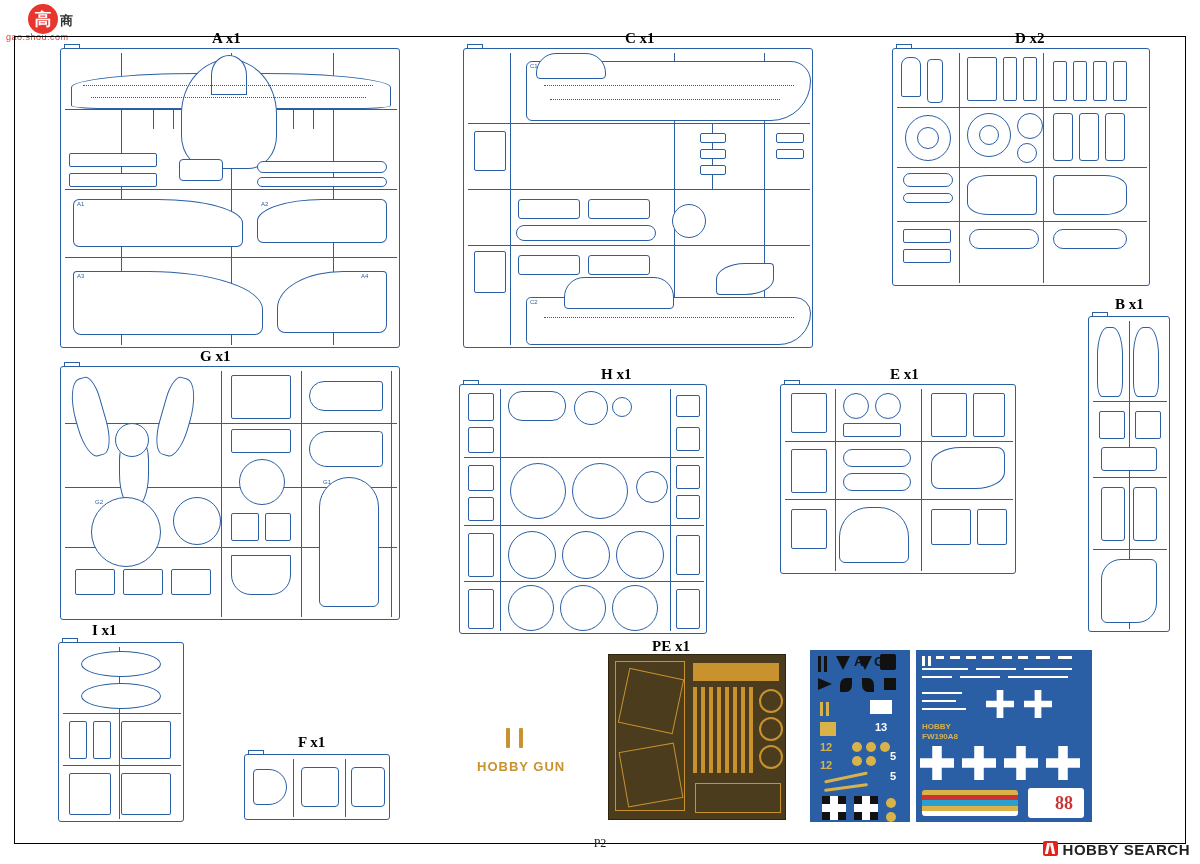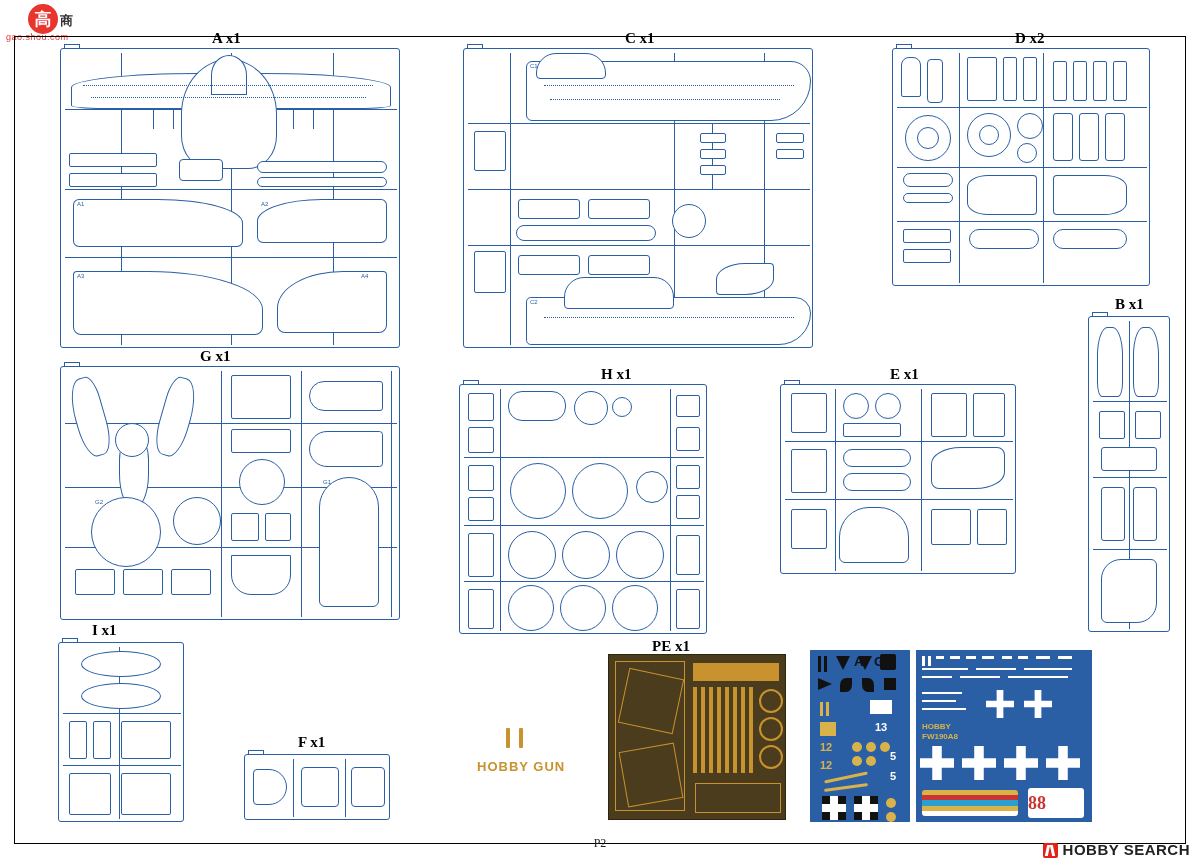--- a/index.html
+++ b/index.html
@@ -27,21 +27,21 @@
 
   .decal{position:absolute;box-sizing:border-box;}
   .dk{position:absolute;background:#111;}
   .dw{position:absolute;background:#fff;}
   .dy{position:absolute;background:#d9b24a;}
 
   .pe{position:absolute;background:#c8922f;border:1px solid #8a6018;box-sizing:border-box;}
   .metalgun{position:absolute;font-size:13px;font-weight:bold;color:#c8922f;letter-spacing:1px;font-family:"Liberation Sans",sans-serif;}
   .gunbar{position:absolute;background:#c8922f;width:4px;border-radius:1px;}
   .pnum{position:absolute;left:600px;top:836px;transform:translateX(-50%);font-size:12px;color:#222;font-family:"Liberation Serif",serif;}
-  .hs{position:absolute;right:10px;bottom:6px;display:flex;align-items:flex-end;gap:5px;}
+  .hs{position:absolute;right:10px;bottom:6px;display:flex;align-items:flex-start;gap:5px;}
   .hs .mk{width:15px;height:15px;background:#e2231a;border-radius:2px;position:relative;}
   .hs .mk:after{content:"";position:absolute;left:3px;top:2px;width:3px;height:11px;background:#fff;transform:skewX(-12deg);}
   .hs .mk:before{content:"";position:absolute;left:8px;top:2px;width:3px;height:11px;background:#fff;transform:skewX(12deg);}
   .hs .txt{font-size:15px;font-weight:bold;color:#222;letter-spacing:0.5px;}
   .dotline{position:absolute;border-top:1px dotted #2a5fa5;}
 </style>
 </head>
 <body>
 
 <div class="page">
@@ -409,21 +409,21 @@
     <div style="position:absolute;left:6px;top:72px;color:#d9b24a;font-size:8px;font-weight:bold;line-height:10px;white-space:pre;">HOBBY
 FW190A8</div>
 
     <div class="dw" style="left:4px;top:96px;width:34px;height:34px;clip-path:polygon(36% 0,64% 0,64% 36%,100% 36%,100% 64%,64% 64%,64% 100%,36% 100%,36% 64%,0 64%,0 36%,36% 36%);"></div>
     <div class="dw" style="left:46px;top:96px;width:34px;height:34px;clip-path:polygon(36% 0,64% 0,64% 36%,100% 36%,100% 64%,64% 64%,64% 100%,36% 100%,36% 64%,0 64%,0 36%,36% 36%);"></div>
     <div class="dw" style="left:88px;top:96px;width:34px;height:34px;clip-path:polygon(36% 0,64% 0,64% 36%,100% 36%,100% 64%,64% 64%,64% 100%,36% 100%,36% 64%,0 64%,0 36%,36% 36%);"></div>
     <div class="dw" style="left:130px;top:96px;width:34px;height:34px;clip-path:polygon(36% 0,64% 0,64% 36%,100% 36%,100% 64%,64% 64%,64% 100%,36% 100%,36% 64%,0 64%,0 36%,36% 36%);"></div>
 
     <div style="position:absolute;left:6px;top:140px;width:96px;height:26px;background:linear-gradient(180deg,#d9b24a 0 20%,#c33 20% 40%,#2aa0d0 40% 60%,#d9b24a 60% 80%,#fff 80% 100%);border-radius:3px;"></div>
     <div class="dw" style="left:112px;top:138px;width:56px;height:30px;border-radius:3px;"></div>
-    <div style="position:absolute;left:112px;top:138px;width:72px;height:30px;color:#c33;font-size:18px;font-weight:bold;text-align:left;line-height:30px;font-family:'Liberation Serif',serif;">88</div>
+    <div style="position:absolute;left:112px;top:138px;width:72px;height:30px;color:#c33;font-size:18px;font-weight:bold;text-align:center;line-height:30px;font-family:'Liberation Serif',serif;">88</div>
   </div>
 
   <div class="pnum">P2</div>
   <div class="hs">
     <div class="mk"></div>
     <div class="txt">HOBBY SEARCH</div>
   </div>
 
 </div>
 

